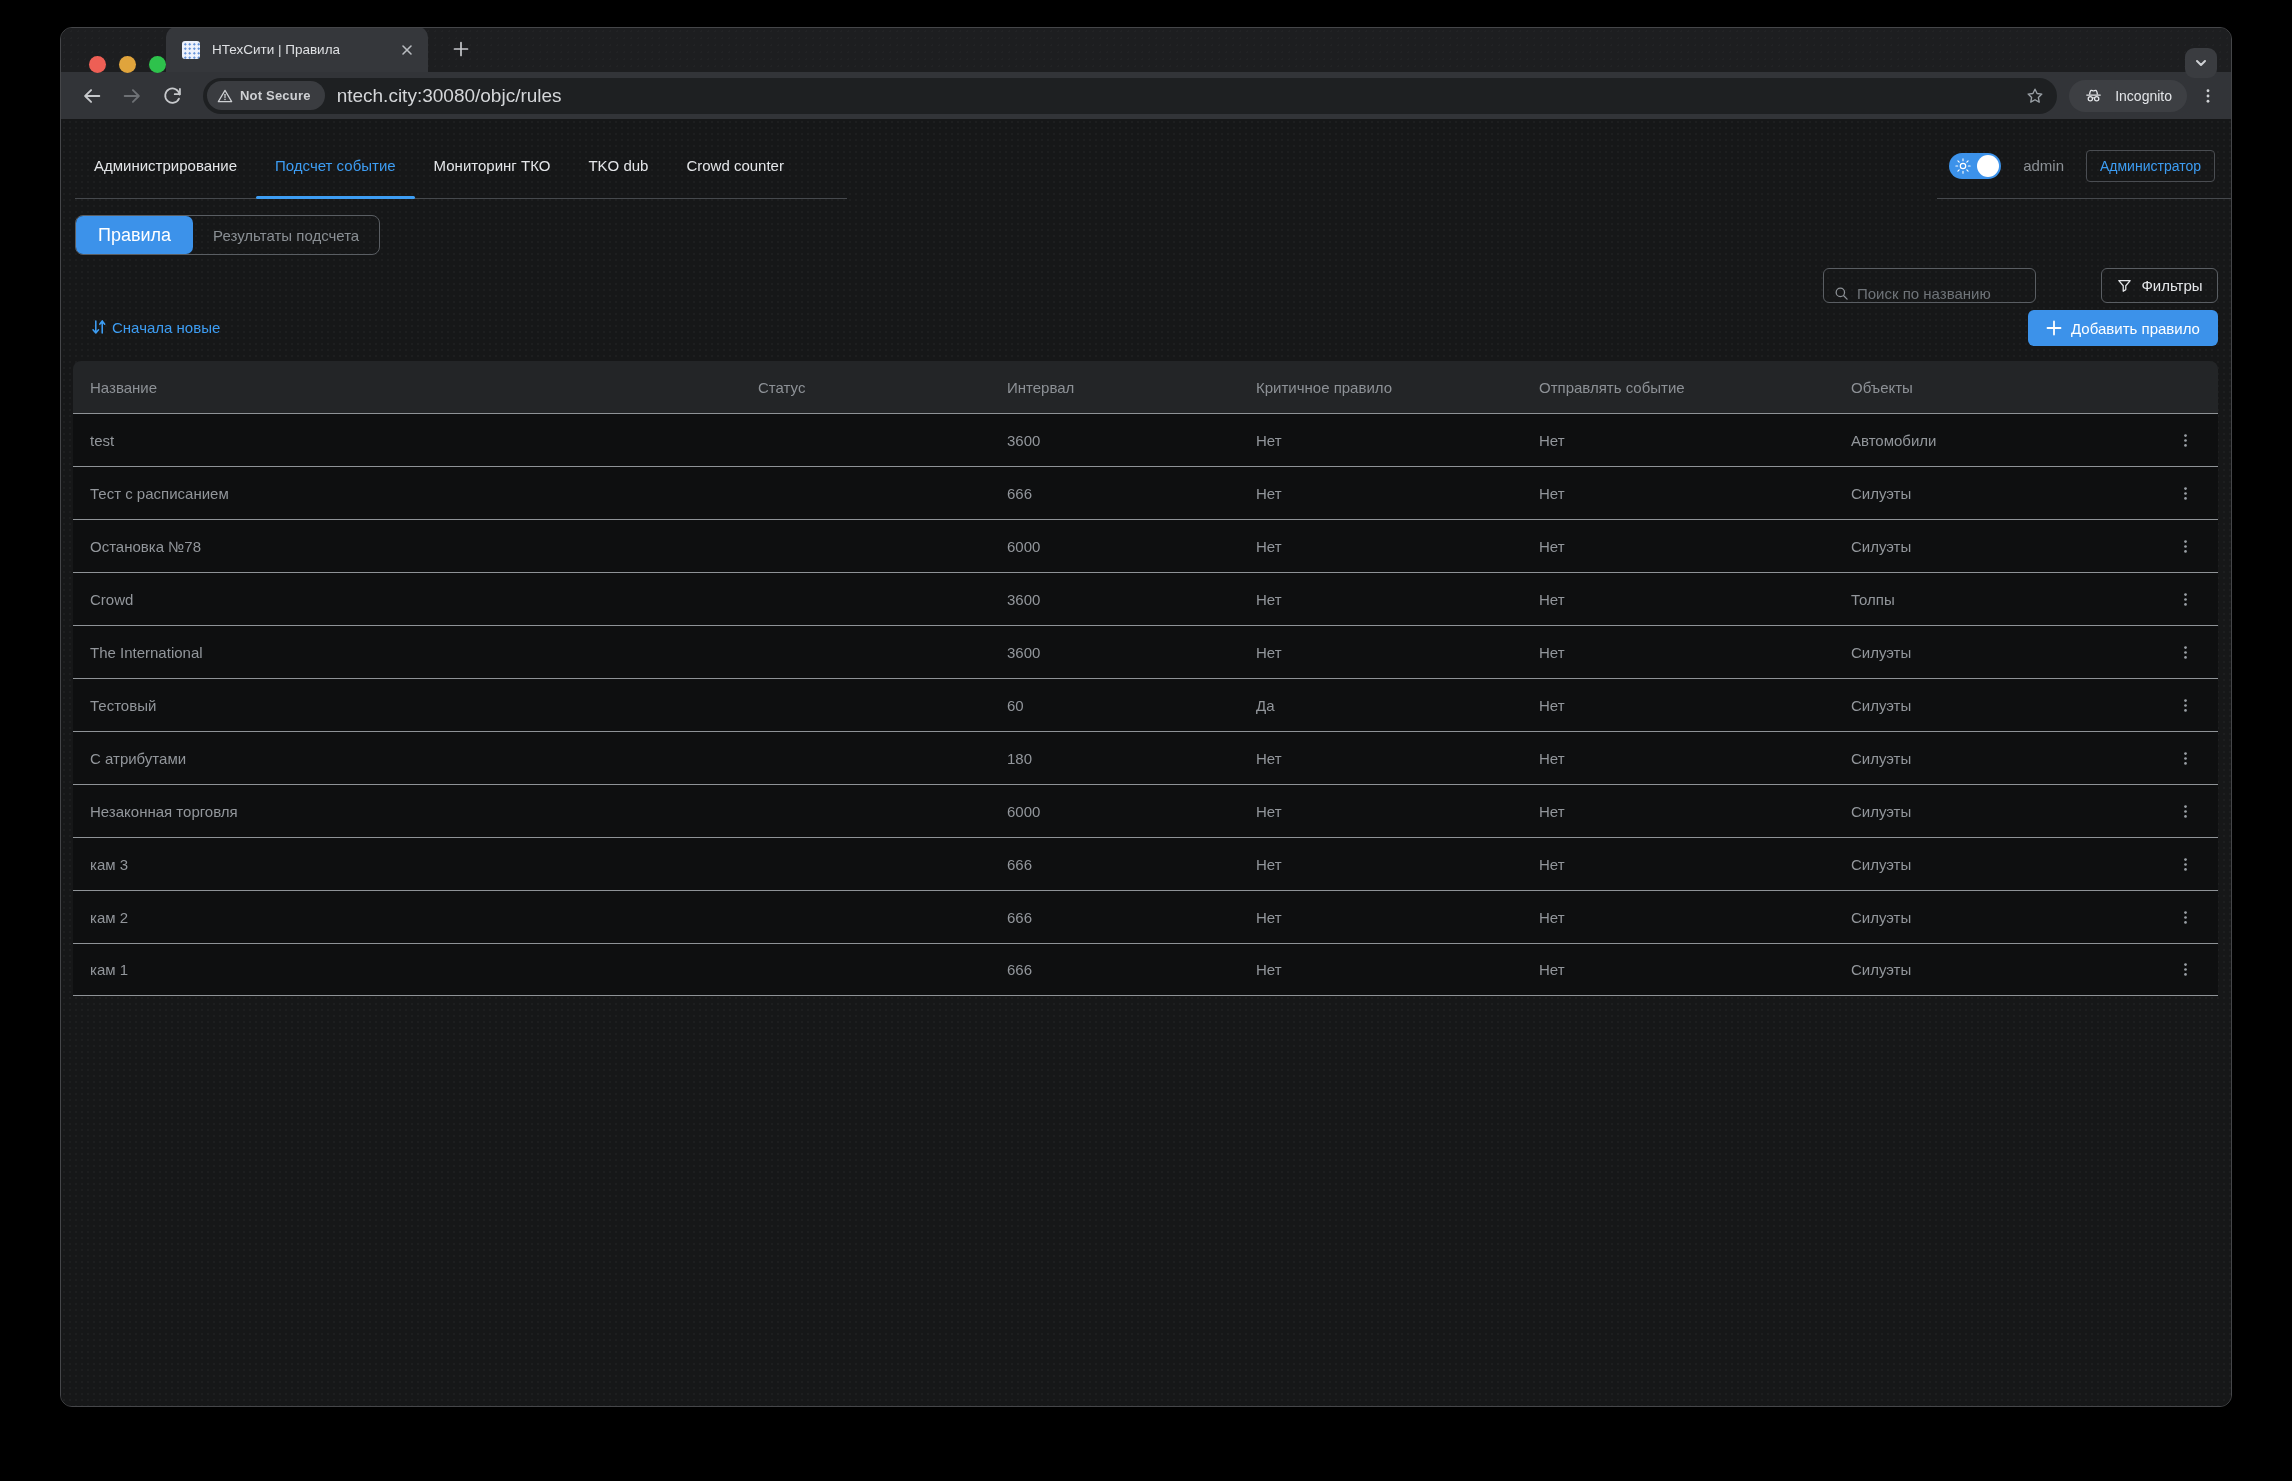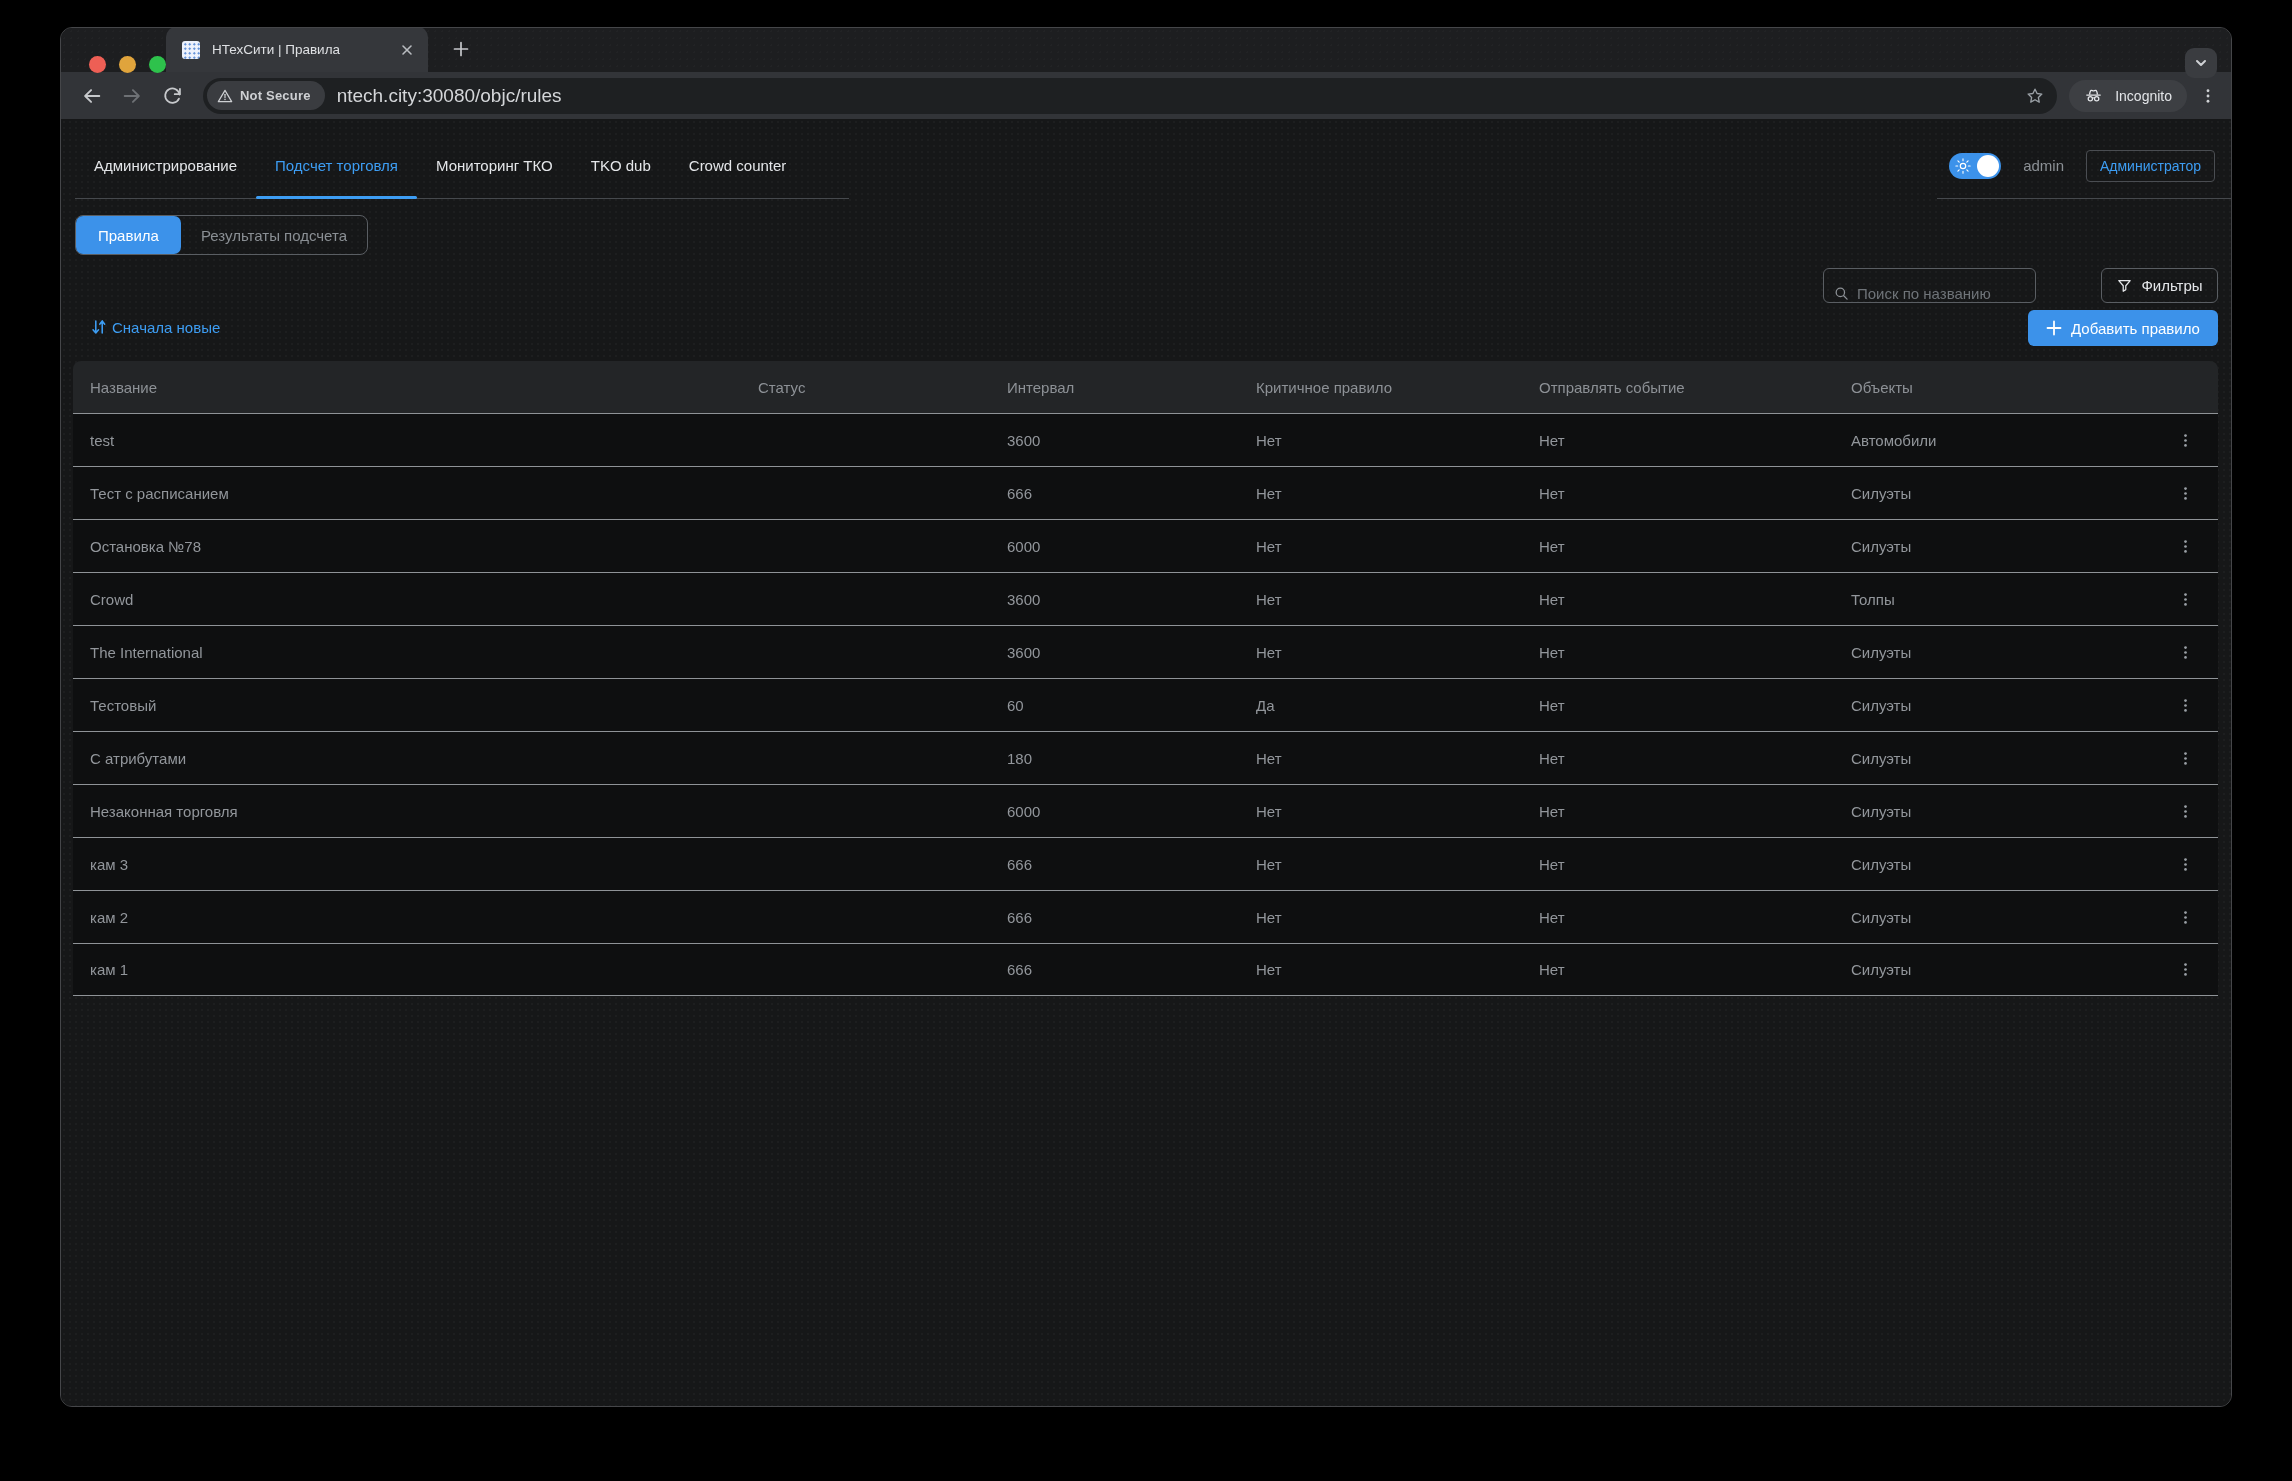--- a/index.html
+++ b/index.html
@@ -72,21 +72,21 @@
   .theme-knob { position:absolute; right:2px; top:2px; width:22px; height:22px;
                 border-radius:50%; background:#fff; }
   .user-name { font-size:15px; color:#8b9095; }
   .role-badge { border:1px solid #4a4d52; border-radius:4px; padding:7px 13px;
                 font-size:14px; color:#3d9df3; }
 
   
   .segmented { display:inline-flex; height:40px; margin:16px 0 0 14px;
                border:1px solid #5a5e63; border-radius:8px; align-items:stretch; }
   .seg-active { background:#3c92ea; color:#fff; border-radius:7px; padding:0 22px;
-                display:flex; align-items:center; font-size:15px; }
+                display:flex; align-items:center; font-size:18px; }
   .seg-idle { color:#8a8f94; padding:0 20px; display:flex; align-items:center; font-size:15px; }
 
   
   .search-box { position:absolute; top:149px; left:1762px; width:213px; height:35px;
                 border:1px solid #5a5e63; border-radius:6px; display:flex; align-items:flex-end;
                 padding:0 10px; background:transparent; }
   .search-box input { background:transparent; border:none; outline:none; color:#d4d6d9;
                       font-size:15px; margin-left:8px; width:100%;
                       font-family:"Liberation Sans", sans-serif; }
   .search-box input::placeholder { color:#6f7479; }
@@ -195,21 +195,21 @@
           <circle cx="12" cy="19" r="1.9" fill="#cfd1d4"></circle>
         </svg>
     </div>
   </div>
 
   <div class="page">
 
     <div class="nav-row">
       <div class="nav-left">
           <div class="nav-item">Администрирование</div>
-          <div class="nav-item active">Подсчет торговля</div>
+          <div class="nav-item active">Подсчет событие</div>
           <div class="nav-item">Мониторинг ТКО</div>
           <div class="nav-item">TKO dub</div>
           <div class="nav-item">Crowd counter</div>
         </div>
       <div class="nav-spacer"></div>
       <div class="nav-right">
         <div class="theme-toggle">
           <svg class="sun" width="18" height="18" viewBox="0 0 24 24">
               <circle cx="12" cy="12" r="3.6" fill="none" stroke="#fff" stroke-width="1.6"></circle>
               <path d="M12 2.5v2.4M12 19.1v2.4M2.5 12h2.4M19.1 12h2.4M5.2 5.2l1.7 1.7M17.1 17.1l1.7 1.7M18.8 5.2l-1.7 1.7M6.9 17.1l-1.7 1.7" stroke="#fff" stroke-width="1.5" stroke-linecap="round"></path>

